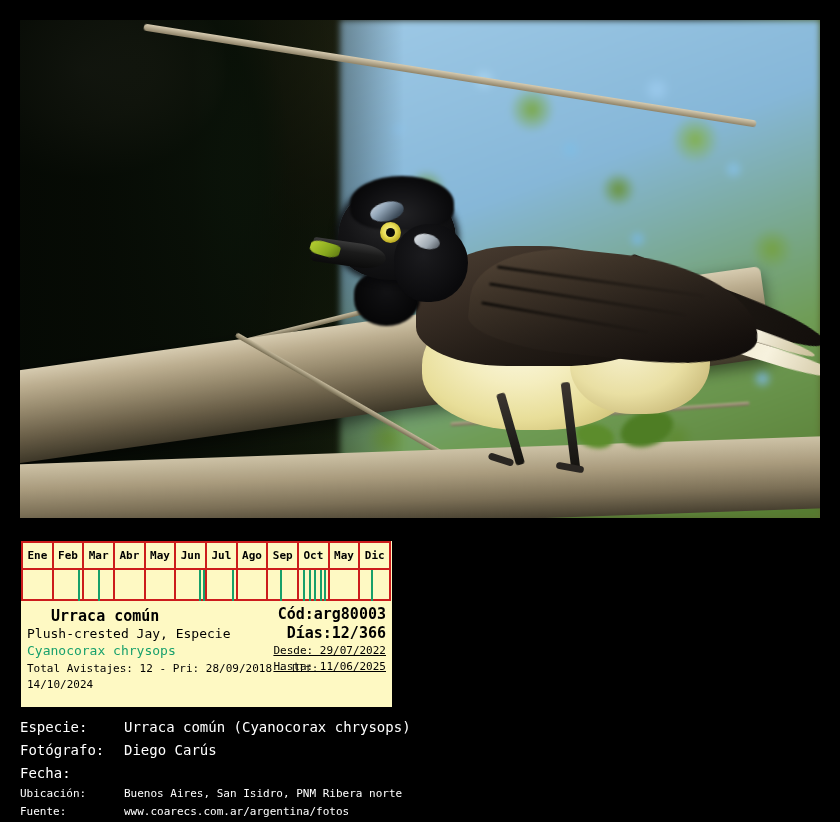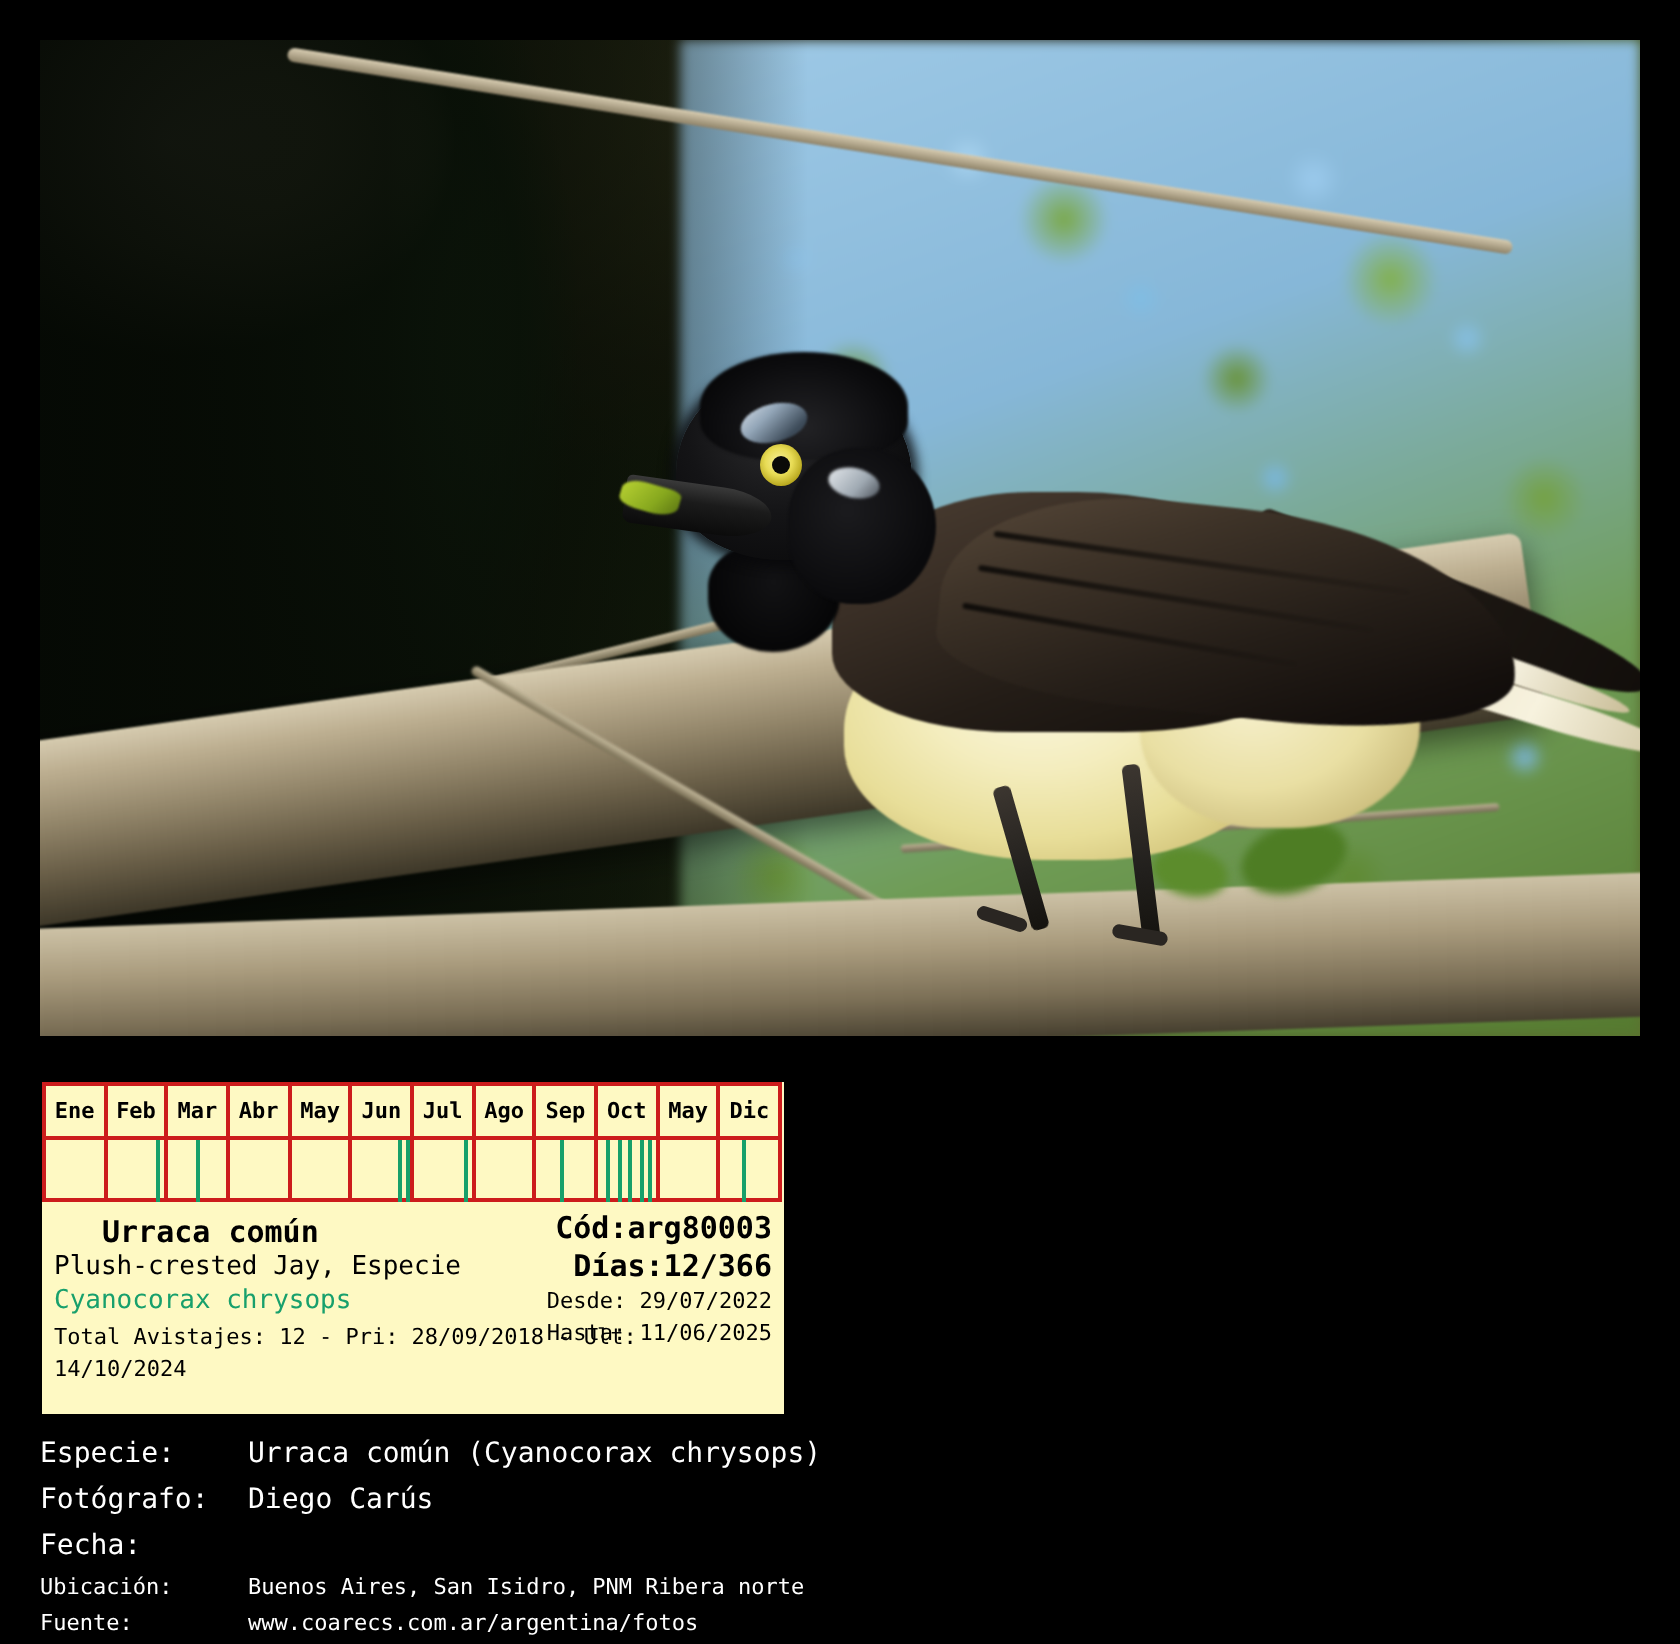--- a/index.html
+++ b/index.html
@@ -370,20 +370,21 @@
   }
   .dias-line {
     font: bold 15px "DejaVu Sans Mono", monospace;
     color: #000;
     line-height: 19px;
   }
   .range-line {
     font: 11px "DejaVu Sans Mono", monospace;
     color: #000;
     line-height: 16px;
+    text-decoration: underline;
   }
 
   
   #meta {
     position: absolute;
     left: 20px;
     top: 716px;
     width: 800px;
     color: #ffffff;
   }

